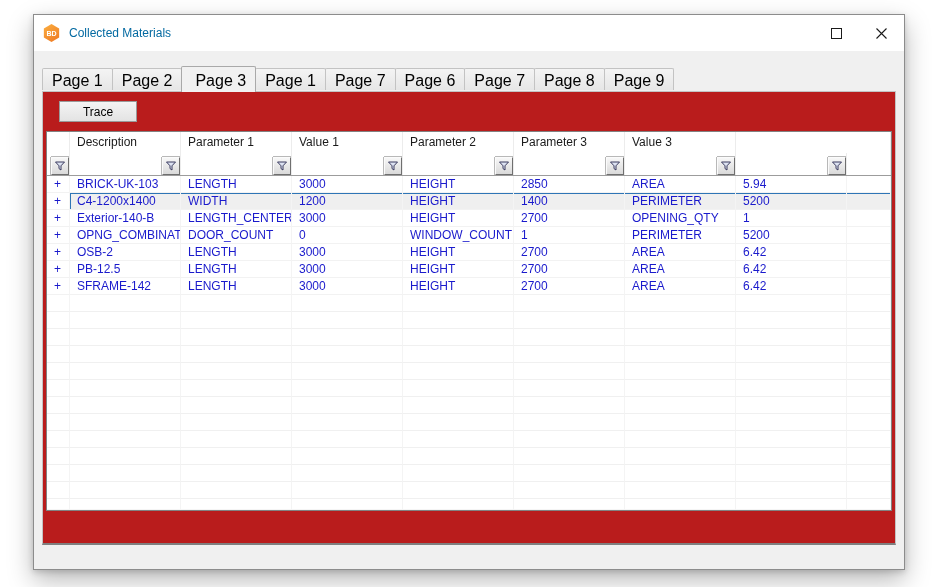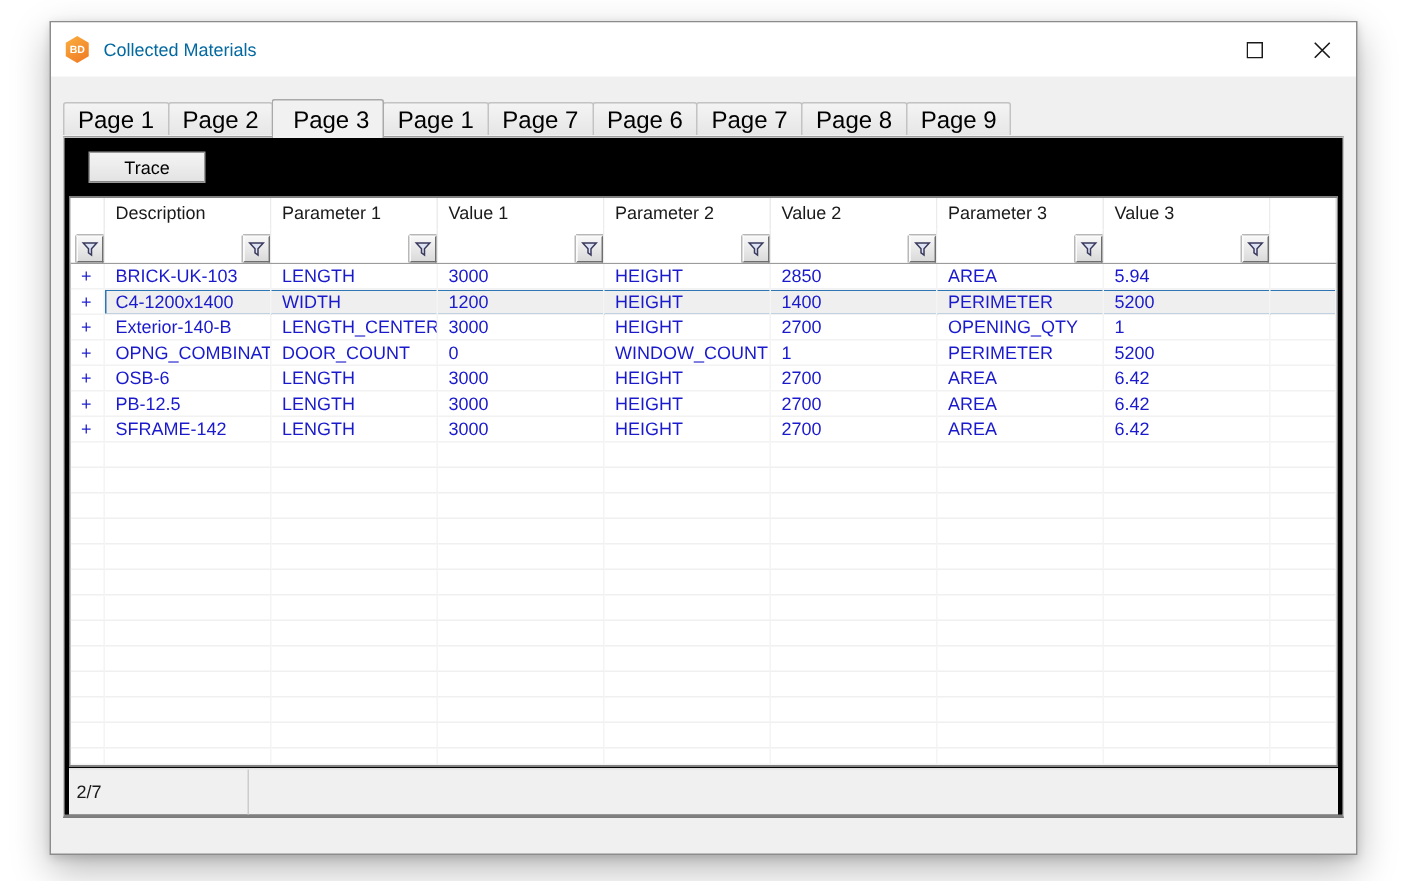--- a/index.html
+++ b/index.html
@@ -21,21 +21,21 @@
   .cap-btn{width:45px;height:36px;display:flex;align-items:center;justify-content:center;background:transparent;border:none;}
 
   
   .tabstrip{display:flex;align-items:flex-end;margin:14px 8px 0 8px;position:relative;z-index:2;height:26px;}
   .tab{font-size:16px;color:#000;padding:3px 9px 4px 9px;background:linear-gradient(#f4f4f4,#e6e6e6);
     border:1px solid #c3c3c3;border-bottom:none;margin-right:-1px;margin-bottom:1px;height:22px;
     border-radius:2px 2px 0 0;}
   .tab.active{background:#f1f1f1;height:26px;padding-top:5px;margin-bottom:-1px;border-color:#a9a9a9;position:relative;z-index:3;padding-left:13px;}
 
   
-  .tabpage{margin:0 8px;flex:0 0 454px;background:#000000;border:1px solid #c3c3c3;border-bottom:2px solid #7f7f7f;
+  .tabpage{margin:0 8px;flex:0 0 454px;background:#b91c1c;border:1px solid #c3c3c3;border-bottom:2px solid #7f7f7f;
     display:flex;flex-direction:column;position:relative;z-index:1;}
   .btn{font-size:12px;color:#000;background:linear-gradient(#f4f4f4,#e3e3e3);border:1px solid #9a9a9a;}
   .trace-btn{width:78px;height:21px;margin:9px 0 9px 16px;flex:0 0 auto;}
 
   
   .grid{margin:0 3px;height:380px;flex:0 0 auto;background:#ffffff;border:1px solid #828282;
     box-shadow:inset -1px -1px 0 0 #f5f5f5;display:flex;flex-direction:column;overflow:hidden;}
   .col{width:111px;flex:0 0 auto;}
   .expand{width:23px;flex:0 0 auto;}
   .filler{flex:1 1 auto;}
@@ -109,21 +109,20 @@
   <div class="tabpage">
     <button class="btn trace-btn">Trace</button>
 
     <div class="grid">
       <div class="grid-header">
           <div class="hcell expand"></div>
           <div class="hcell col">Description</div>
           <div class="hcell col">Parameter 1</div>
           <div class="hcell col">Value 1</div>
           <div class="hcell col">Parameter 2</div>
-          <div class="hcell col">Value 2</div>
           <div class="hcell col">Parameter 3</div>
           <div class="hcell col">Value 3</div>
           <div class="hcell filler"></div>
         </div>
       <div class="filter-row">
           <div class="fcell expand">
             <button class="fbtn">
               <svg width="12" height="12" viewBox="0 0 12 12">
                 <path d="M1.5 2 H10.5 L7 5.8 V10 L5 8.6 V5.8 Z" fill="#dde3f2" stroke="#3a3a5e" stroke-width="1"></path>
               </svg>
@@ -236,21 +235,21 @@
               <div class="cell col">WINDOW_COUNT</div>
               <div class="cell col">1</div>
               <div class="cell col">PERIMETER</div>
               <div class="cell col">5200</div>
               <div class="cell filler"></div>
             </div>
           </div>
           <div class="row">
             <div class="cell expand">+</div>
             <div class="rowbody">
-              <div class="cell col">OSB-6</div>
+              <div class="cell col">OSB-2</div>
               <div class="cell col">LENGTH</div>
               <div class="cell col">3000</div>
               <div class="cell col">HEIGHT</div>
               <div class="cell col">2700</div>
               <div class="cell col">AREA</div>
               <div class="cell col">6.42</div>
               <div class="cell filler"></div>
             </div>
           </div>
           <div class="row">
@@ -444,20 +443,16 @@
               <div class="cell col"></div>
               <div class="cell col"></div>
               <div class="cell col"></div>
               <div class="cell col"></div>
               <div class="cell filler"></div>
             </div>
           </div>
         </div>
     </div>
 
-    <div class="statusbar">
-      <div class="status-pane">2/7</div>
-      <div class="status-rest"></div>
-    </div>
   </div>
 
 
 </div>
 
 </body></html>

